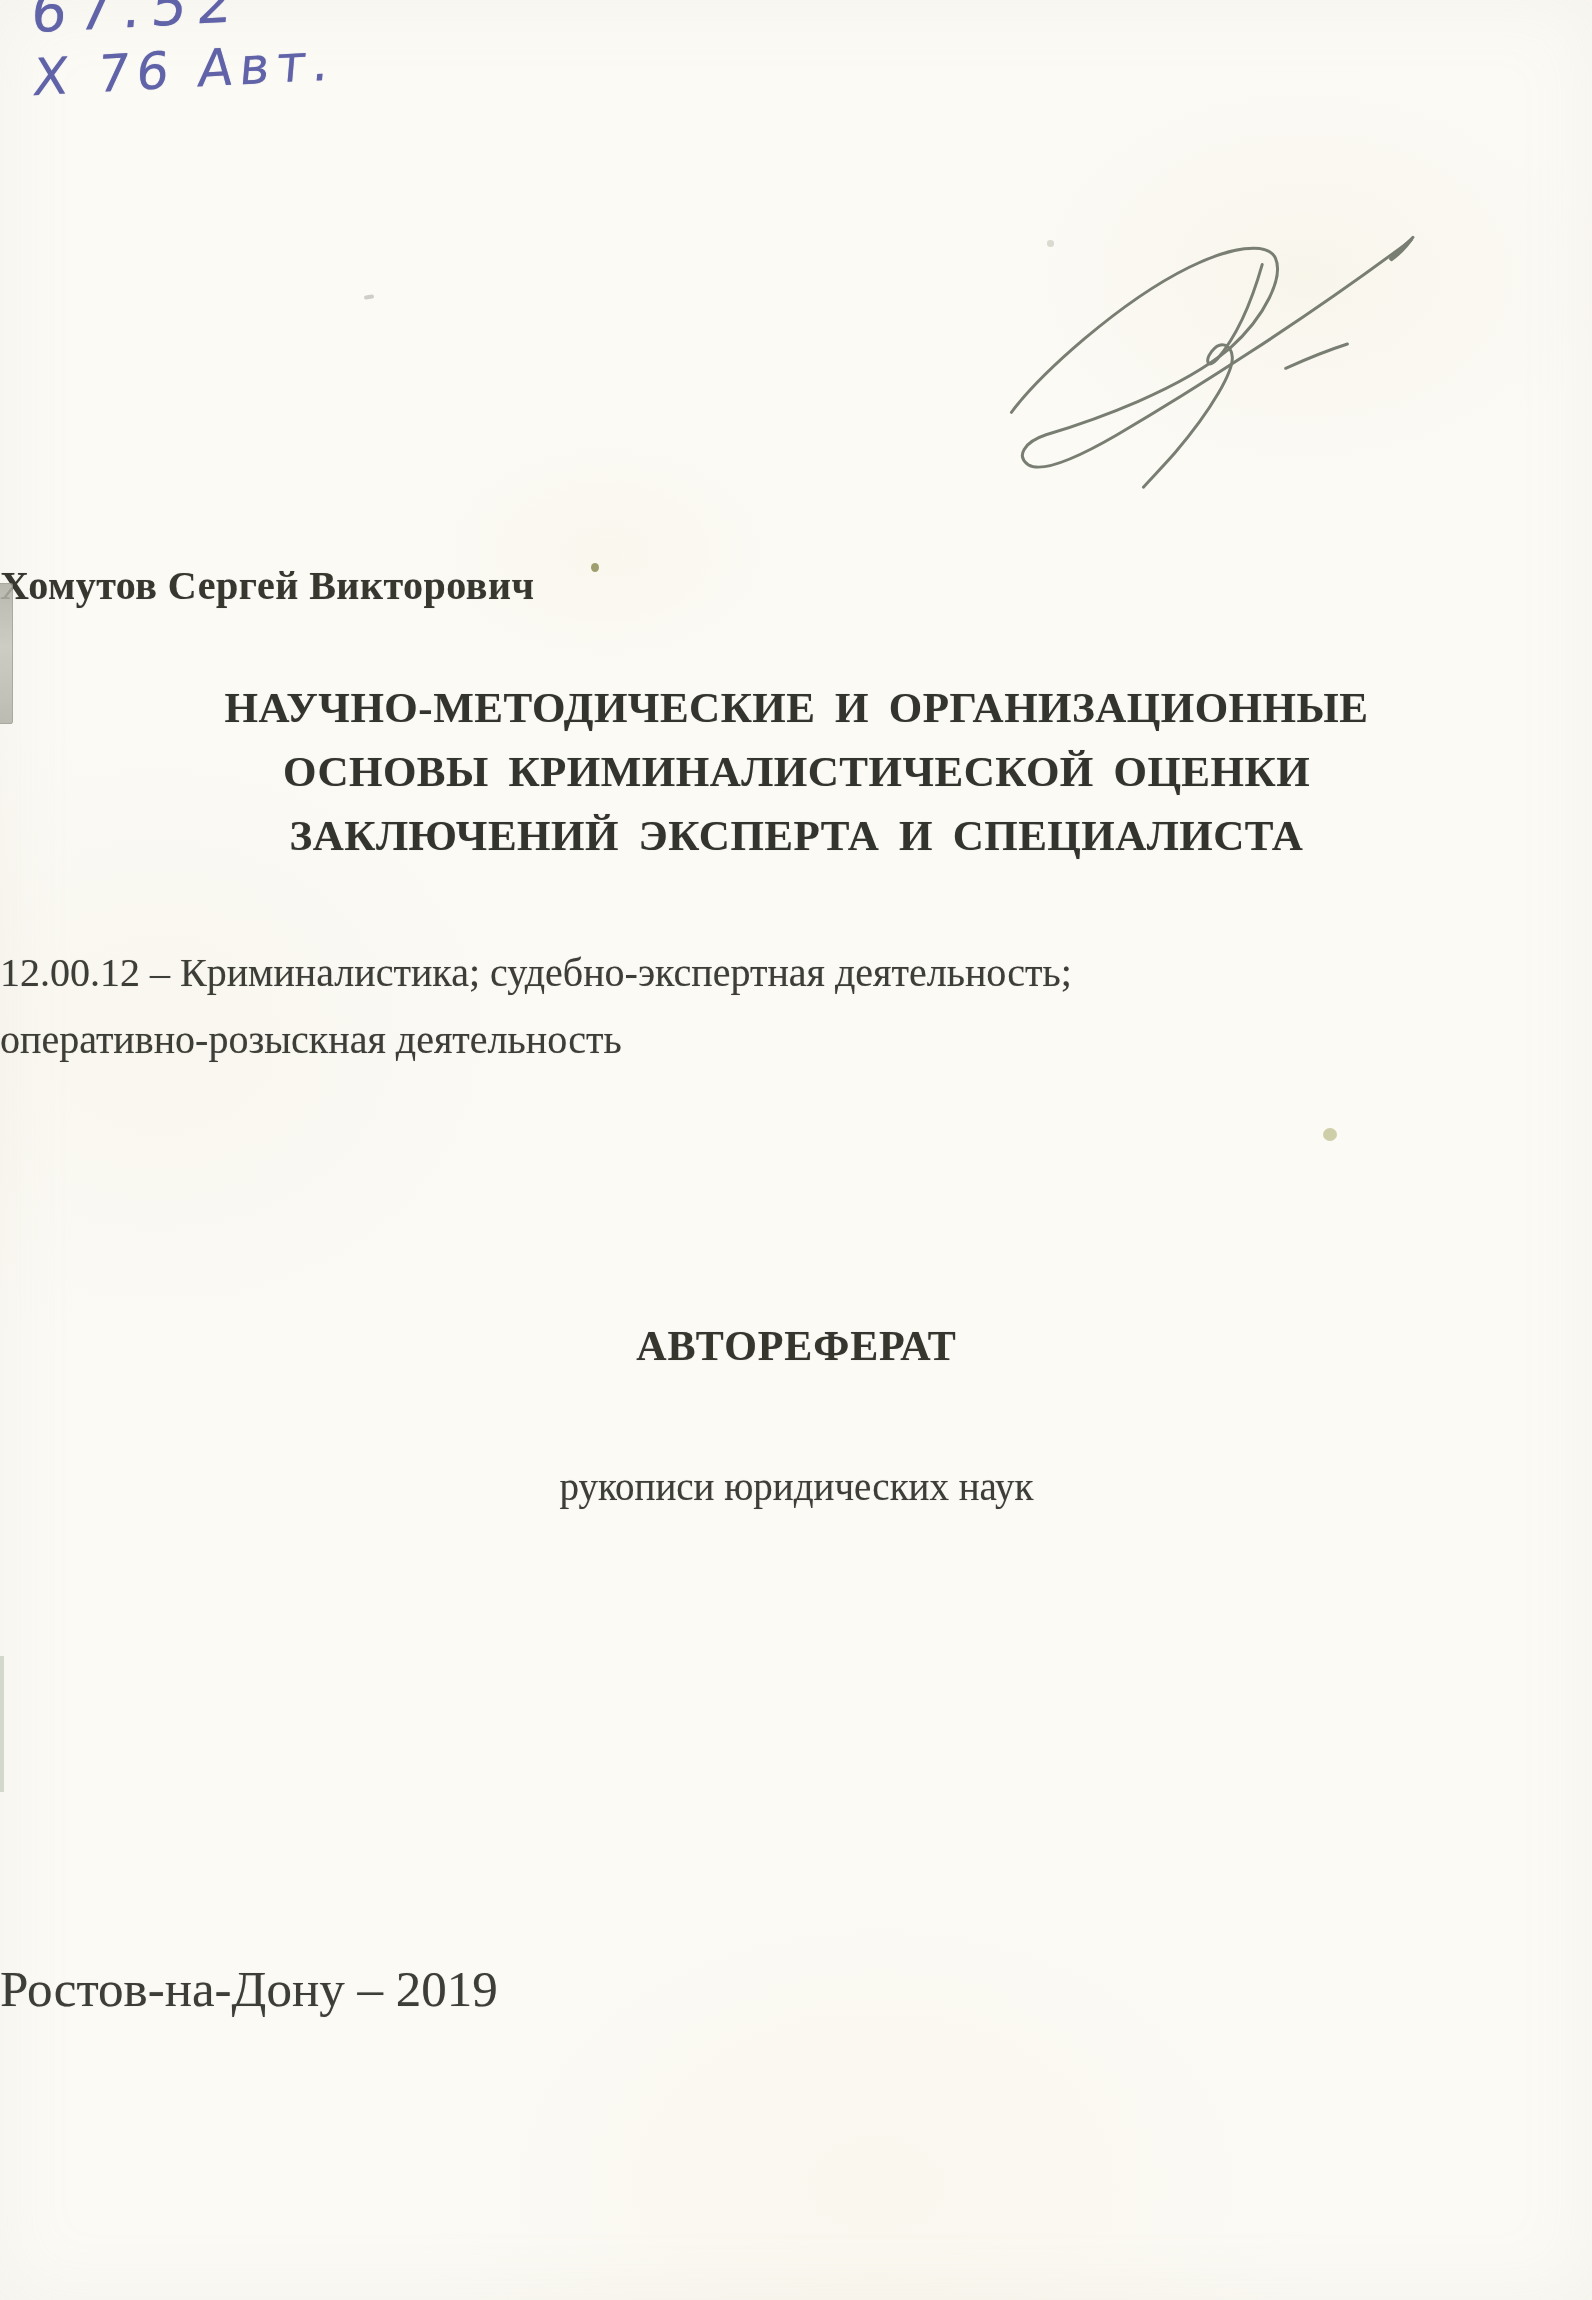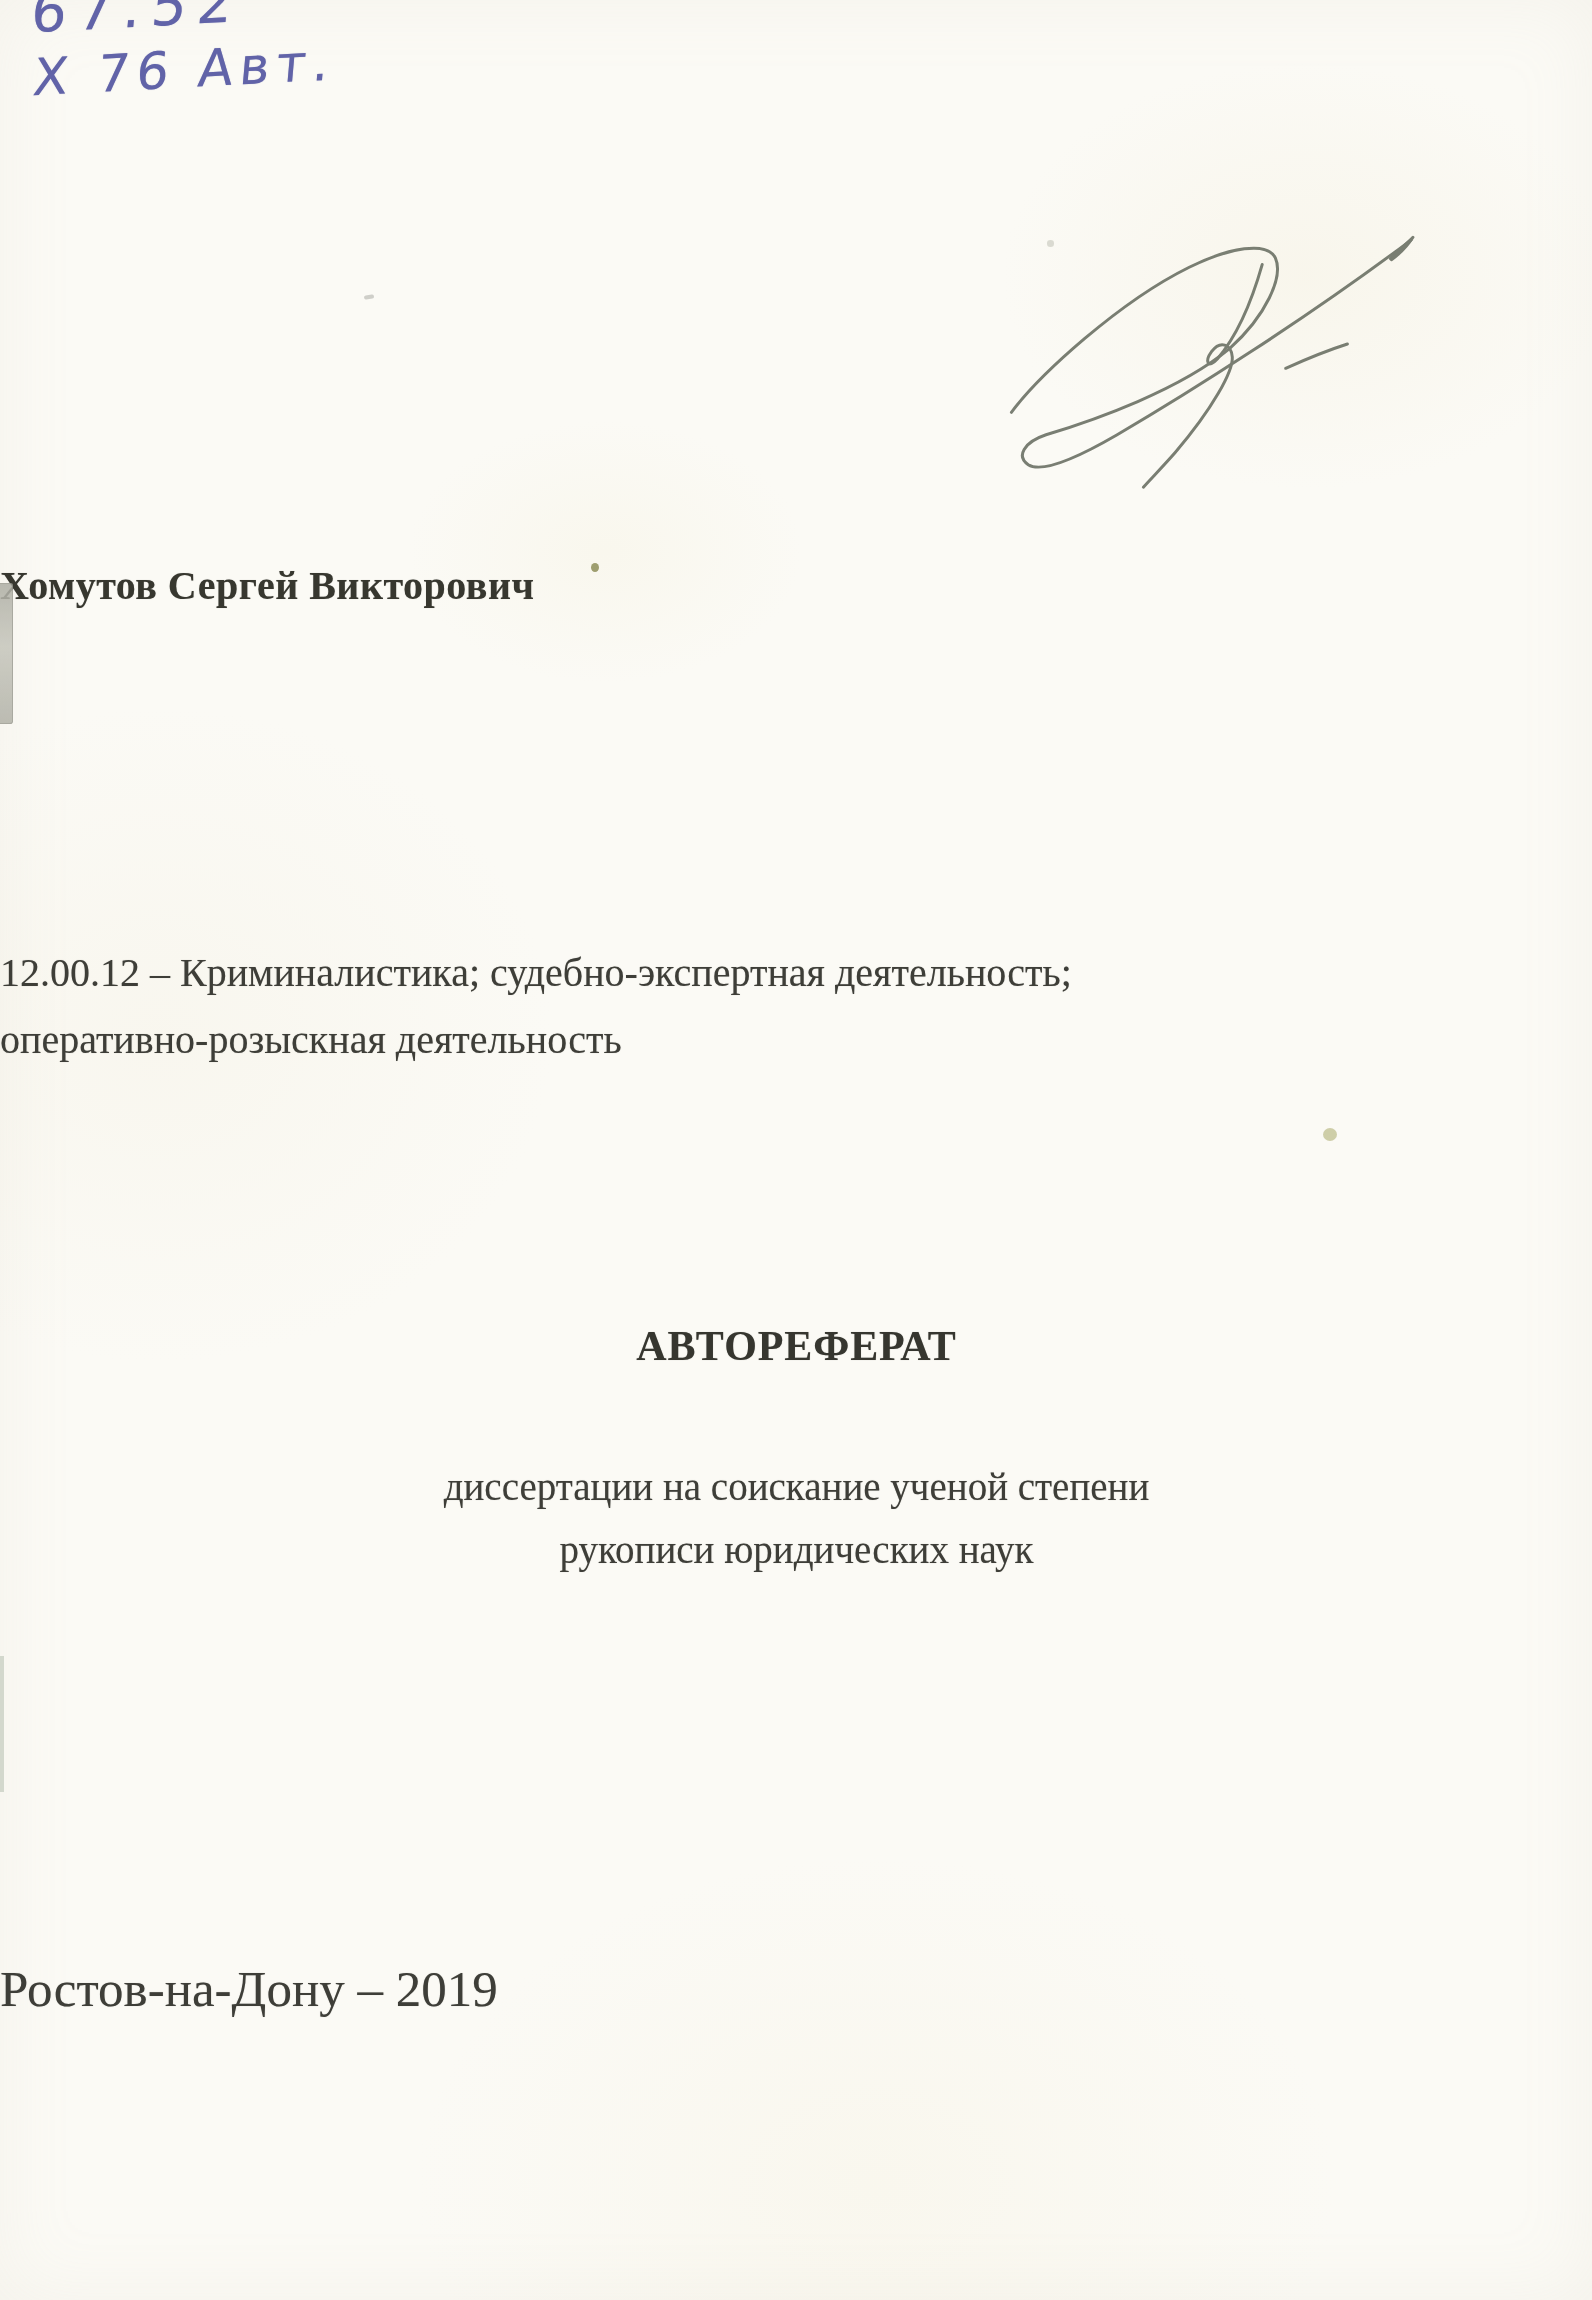--- a/index.html
+++ b/index.html
@@ -181,30 +181,34 @@
       <path d="M430,36 C440,26 448,19 454,13 C447,24 438,32 431,37"></path>
       <path d="M293,42 C280,88 263,122 245,143 C235,154 231,146 239,135
                C248,123 260,127 261,141 C262,156 240,196 200,243
                C186,259 174,271 166,280"></path>
       <path d="M318,153 C338,144 362,134 384,127"></path>
     </g>
   </svg>
 
   <div class="author-name txt">Хомутов Сергей Викторович</div>
 
+  <div class="title-block">
+    <div class="txt">НАУЧНО-МЕТОДИЧЕСКИЕ И ОРГАНИЗАЦИОННЫЕ</div>
+    <div class="txt">ОСНОВЫ КРИМИНАЛИСТИЧЕСКОЙ ОЦЕНКИ</div>
+    <div class="txt">ЗАКЛЮЧЕНИЙ ЭКСПЕРТА И СПЕЦИАЛИСТА</div>
+  </div>
 
   <div class="specialty-block">
     <div class="txt">12.00.12 – Криминалистика; судебно-экспертная деятельность;</div>
     <div class="txt">оперативно-розыскная деятельность</div>
   </div>
 
   <div class="doc-type txt">АВТОРЕФЕРАТ</div>
 
   <div class="thesis-block">
-    <div class="txt">диссертации на соискание ученой степени</div>
     <div class="txt">рукописи юридических наук</div>
   </div>
 
   <div class="city-year txt">Ростов-на-Дону – 2019</div>
 
   <div class="edge-bar"></div>
   <div class="edge-line"></div>
   <div class="speck speck-olive-1"></div>
   <div class="speck speck-olive-2"></div>
   <div class="speck speck-gray-1"></div>

